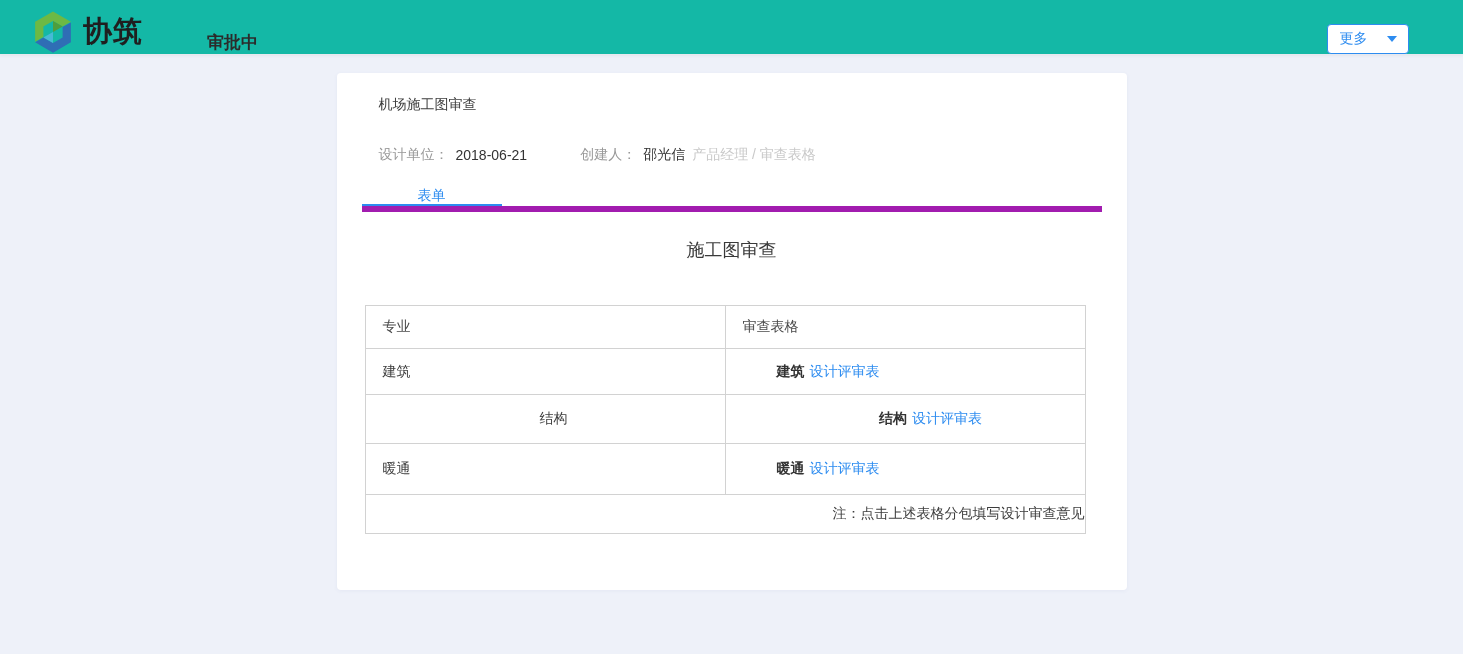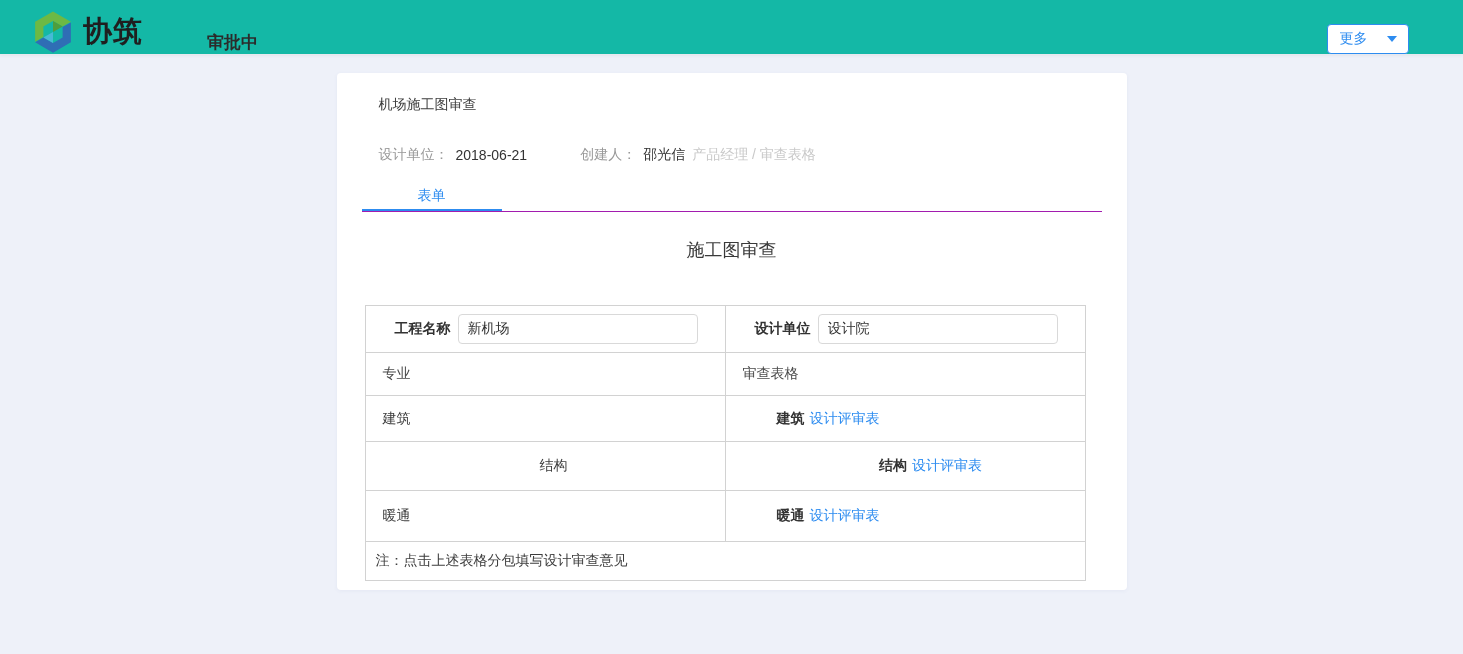--- a/index.html
+++ b/index.html
@@ -89,21 +89,21 @@
   .meta-label { color: #999; }
   .meta-value { color: #333; margin-left: 7px; }
   .meta-label.creator { margin-left: 53px; }
   .meta-role { color: #c9c9c9; margin-left: 7px; }
 
   
   .tabs {
     margin: 15px 25px 0 25px;
     height: 32px;
     display: flex;
-    border-bottom: 1px solid #a21caf;
+    border-bottom: 6px solid #a21caf;
   }
   .tab {
     width: 140px;
     text-align: center;
     font-size: 14px;
     line-height: 30px;
     color: #333;
     cursor: pointer;
   }
   .tab.active {
@@ -130,21 +130,21 @@
   }
   .review-table td {
     border: 1px solid #d2d2d2;
     padding-left: 17px;
   }
   tr.r-fields td { height: 47px; padding-left: 0; }
   tr.r-head td   { height: 43px; color: #4a4a4a; }
   tr.r-1 td { height: 46px; }
   tr.r-2 td { height: 49px; text-align: center; }
   tr.r-3 td { height: 51px; }
-  tr.r-note td { height: 39px; padding-left: 10px; }
+  tr.r-note td { height: 39px; padding-left: 10px; text-align: right; }
 
   .field-cell { display: flex; align-items: center; padding-left: 29px; }
   .field-label { font-weight: 700; color: #333; white-space: nowrap; }
   .field-input {
     margin-left: 7px;
     width: 240px;
     height: 30px;
     border: 1px solid #d9d9d9;
     border-radius: 4px;
     padding: 0 9px;
@@ -196,34 +196,20 @@
     </div>
 
     <nav class="tabs">
       <div class="tab active">表单</div>
     </nav>
 
     <div class="form-title">施工图审查</div>
 
     <table class="review-table">
       <tbody>
-          <tr class="r-fields">
-        <td>
-          <div class="field-cell">
-            <span class="field-label">工程名称</span>
-            <input class="field-input" type="text" value="新机场" style="">
-          </div>
-        </td>
-        <td>
-          <div class="field-cell">
-            <span class="field-label">设计单位</span>
-            <input class="field-input" type="text" value="设计院" style="">
-          </div>
-        </td>
-      </tr>
 
       <tr class="r-head">
         <td>专业</td>
         <td>审查表格</td>
       </tr>
 
       <tr class="r-1">
         <td>建筑</td>
         <td class="form-cell">
           <span class="form-name">建筑</span><a class="form-link">设计评审表</a>

